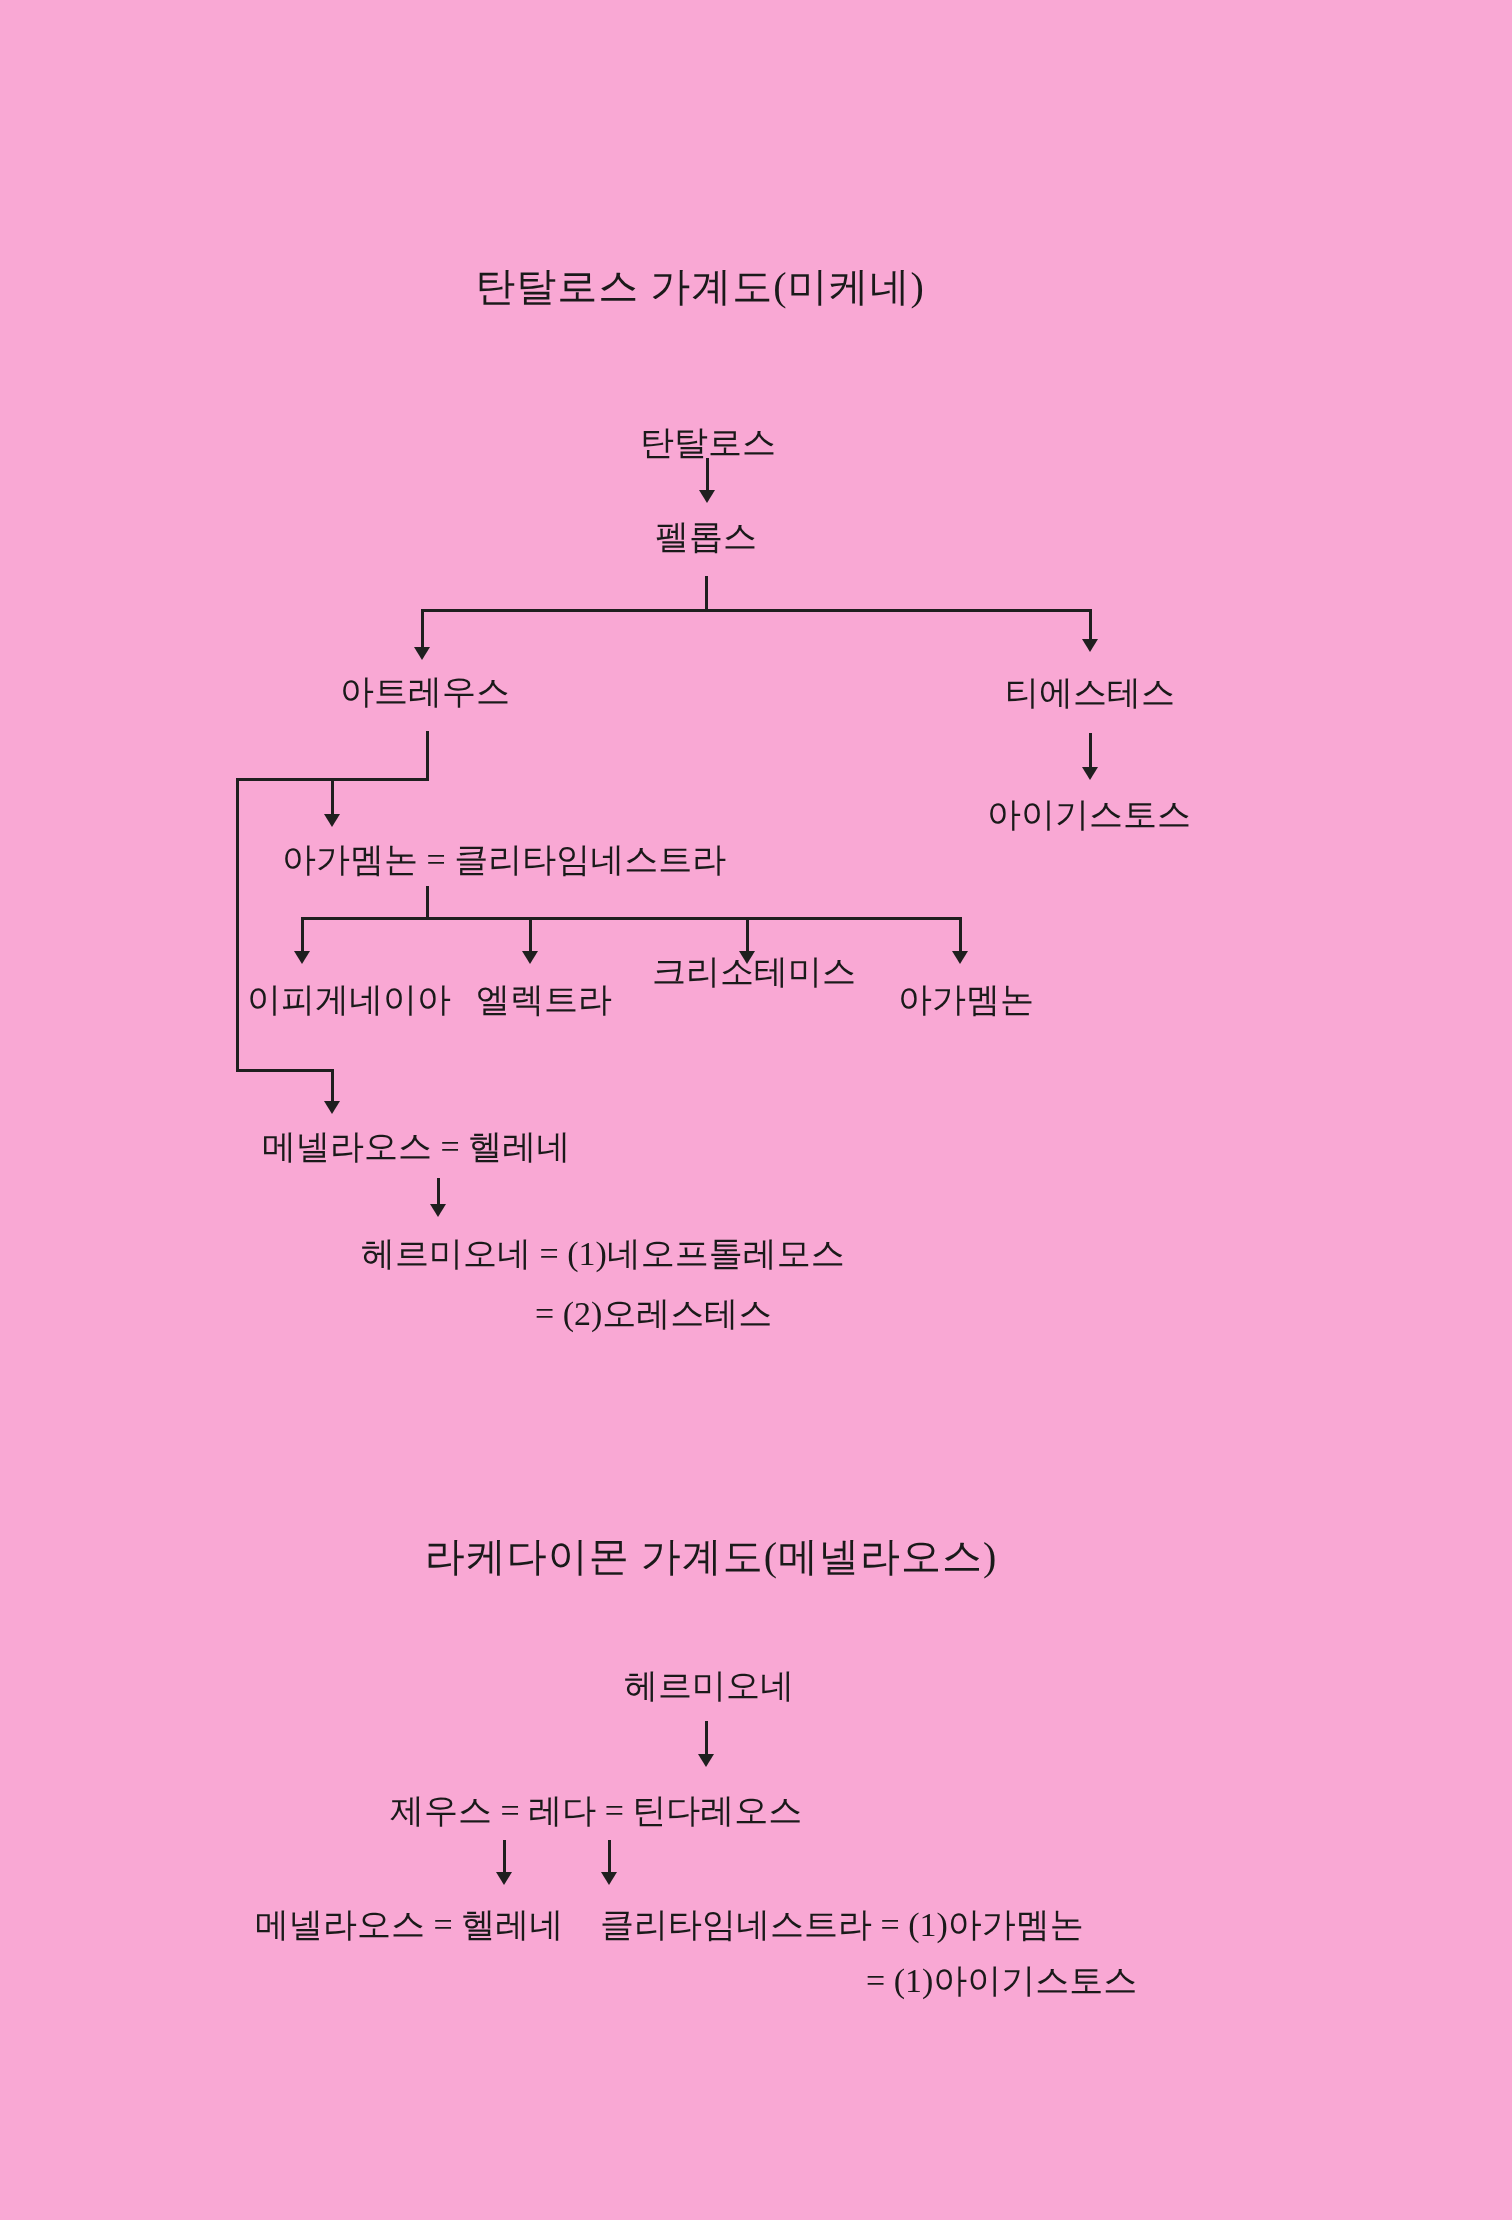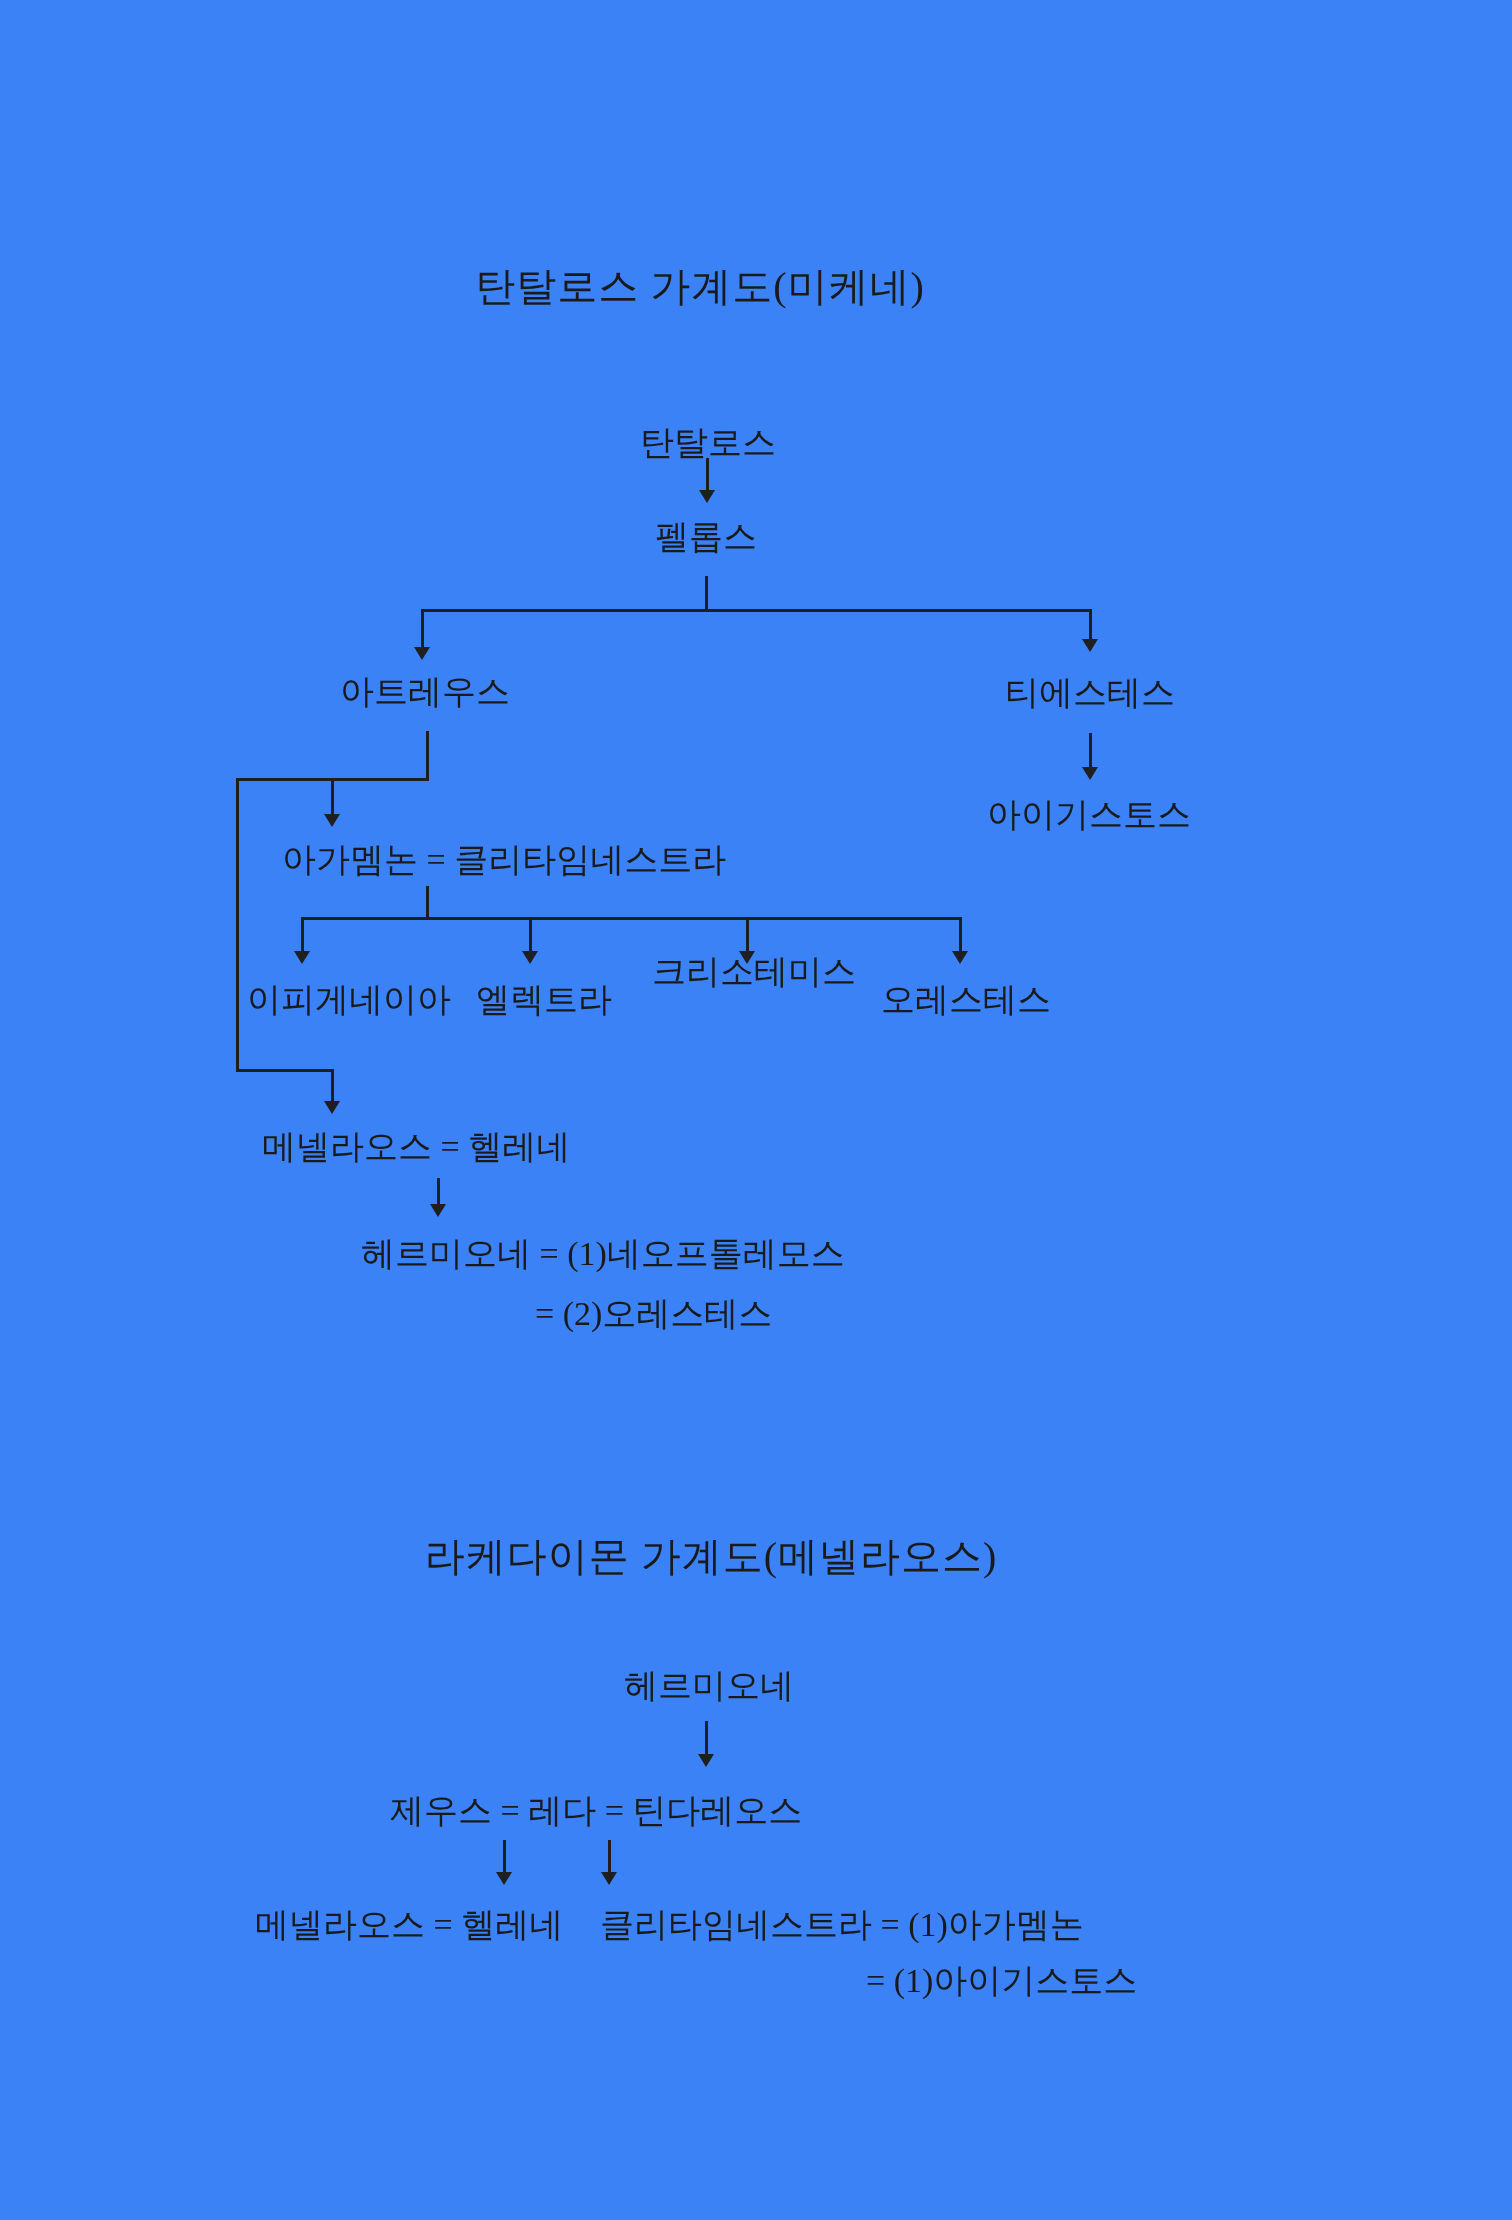--- a/index.html
+++ b/index.html
@@ -4,21 +4,21 @@
 <style>
   html,body{
     margin:0;
     padding:0;
     background:#ffffff;
   }
   .page{
     position:relative;
     width:1512px;
     height:2220px;
-    background:#3b82f6;
+    background:#f9a8d4;
     font-family:"Liberation Serif","DejaVu Serif",serif;
     color:#1a1a1a;
     overflow:hidden;
   }
   .diagram-title{
     position:absolute;
     transform:translate(-50%,-50%);
     font-size:40px;
     letter-spacing:1px;
     white-space:nowrap;
@@ -96,21 +96,21 @@
   <div class="vline" style="left:529px;top:917px;height:34px;"></div>
   <div class="ahead" style="left:522px;top:951px;"></div>
   <div class="vline" style="left:746px;top:917px;height:34px;"></div>
   <div class="ahead" style="left:739px;top:951px;"></div>
   <div class="vline" style="left:959px;top:917px;height:34px;"></div>
   <div class="ahead" style="left:952px;top:951px;"></div>
 
   <div class="node" style="left:349px;top:1000px;">이피게네이아</div>
   <div class="node" style="left:544px;top:1000px;">엘렉트라</div>
   <div class="node" style="left:754px;top:972px;">크리소테미스</div>
-  <div class="node" style="left:966px;top:1000px;">오레스테스</div>
+  <div class="node" style="left:966px;top:1000px;">아가멤논</div>
 
   <div class="hline" style="left:236px;top:1069px;width:98px;"></div>
   <div class="vline" style="left:331px;top:1069px;height:32px;"></div>
   <div class="ahead" style="left:324px;top:1101px;"></div>
 
   <div class="row" style="left:262px;top:1147px;">메넬라오스 = 헬레네</div>
 
   <div class="vline" style="left:437px;top:1178px;height:26px;"></div>
   <div class="ahead" style="left:430px;top:1204px;"></div>
 

